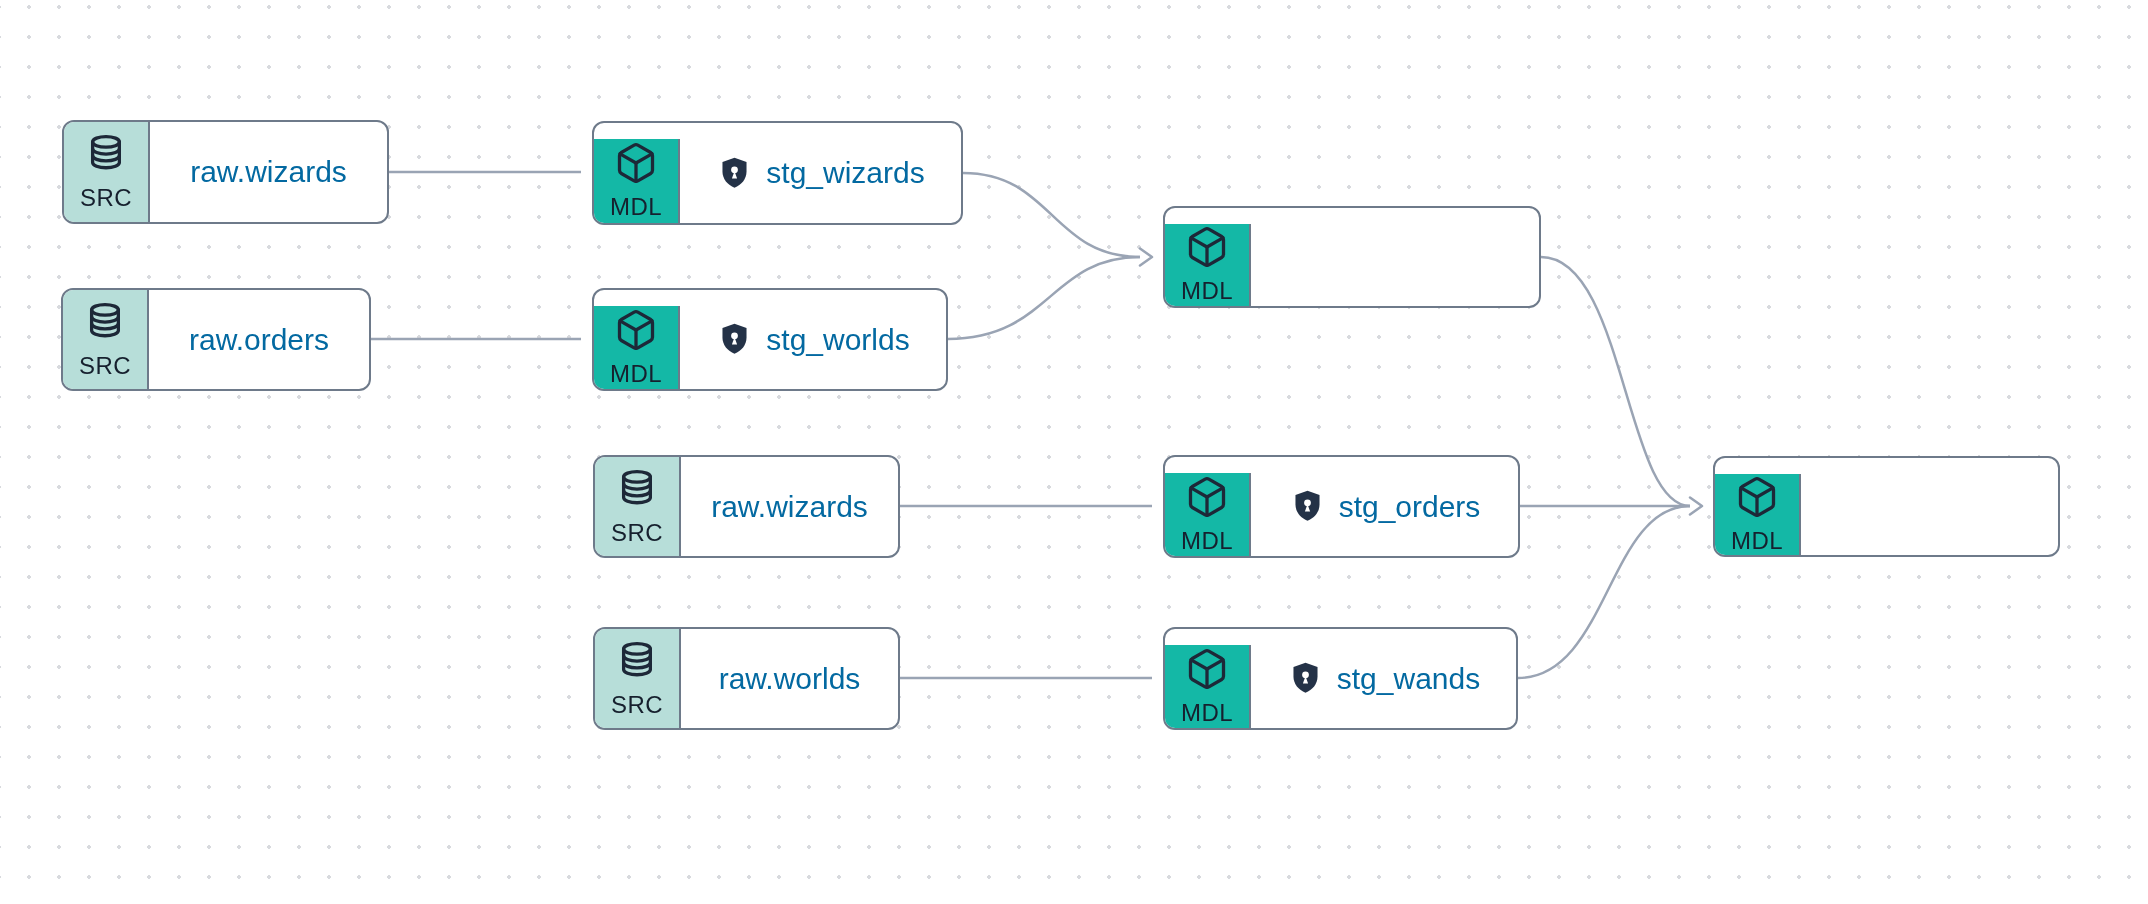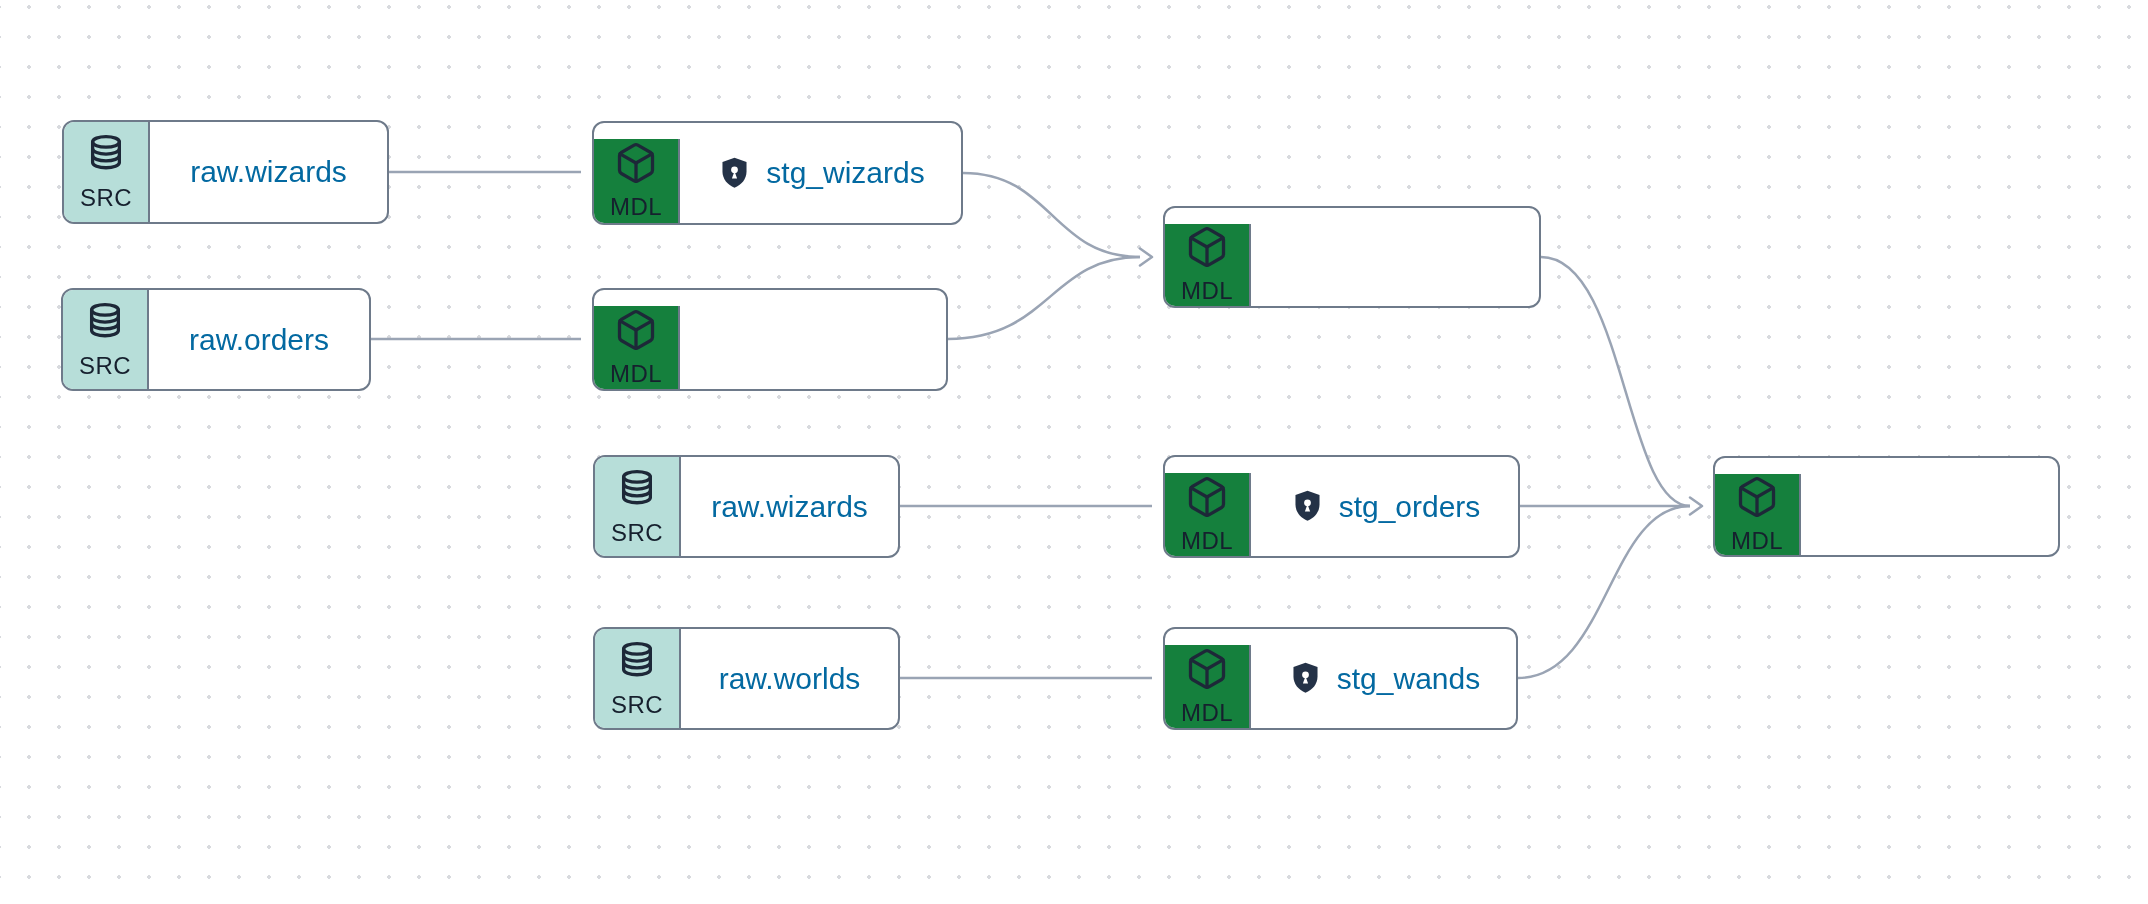--- a/index.html
+++ b/index.html
@@ -19,21 +19,21 @@
   .node{
     position:absolute;display:flex;box-sizing:border-box;
     background:#ffffff;border:2px solid #6e7a8a;border-radius:12px;
     overflow:hidden;cursor:pointer;
   }
   .badge{
     flex:0 0 84px;display:flex;flex-direction:column;align-items:center;justify-content:center;
     border-right:2px solid #6e7a8a;gap:9px;padding-top:0;
   }
   .badge.src{background:#b7ded9;}
-  .badge.mdl{background:#15803d;margin-top:16px;}
+  .badge.mdl{background:#14b8a6;margin-top:16px;}
   .badge .bicon{display:flex;align-items:center;justify-content:center;color:#1d2838;}
   .badge .bicon svg{width:44px;height:44px;}
   .badge-label{font-size:24px;font-weight:500;color:#16202e;line-height:1.1;letter-spacing:.5px;}
   .body{flex:1;display:flex;align-items:center;justify-content:center;gap:13px;padding:0 16px;}
   .shield{display:flex;align-items:center;}
   .shield svg{width:37px;height:37px;}
   .label{font-size:30px;color:#0369a1;white-space:nowrap;}
 </style>
 </head>
 <body>
@@ -152,20 +152,30 @@
     <div class="badge mdl">
       <span class="bicon">
         <svg viewBox="0 0 24 24" fill="none" stroke="currentColor" stroke-width="1.8" stroke-linecap="round" stroke-linejoin="round">
             <path d="M21 8a2 2 0 0 0-1-1.73l-7-4a2 2 0 0 0-2 0l-7 4A2 2 0 0 0 3 8v8a2 2 0 0 0 1 1.73l7 4a2 2 0 0 0 2 0l7-4A2 2 0 0 0 21 16Z"></path>
             <path d="m3.3 7 8.7 5 8.7-5"></path>
             <path d="M12 22V12"></path>
           </svg>
       </span>
       <span class="badge-label">MDL</span>
     </div>
+    <div class="body">
+      <span class="shield">
+        <svg viewBox="0 0 24 24">
+            <path fill="#243247" d="M12 1.8l7.8 2.7v6.2c0 4.9-3.3 8.7-7.8 10.5-4.5-1.8-7.8-5.6-7.8-10.5V4.5L12 1.8z"></path>
+            <circle cx="12" cy="9.6" r="2.2" fill="#fff"></circle>
+            <path d="M12 10.6l1.7 4.6h-3.4z" fill="#fff"></path>
+          </svg>
+      </span>
+      <span class="label">stg_worlds</span>
+    </div>
   </div>
 
   <div class="node" style="left:1163px;top:455px;width:357px;height:103px;">
     <div class="badge mdl">
       <span class="bicon">
         <svg viewBox="0 0 24 24" fill="none" stroke="currentColor" stroke-width="1.8" stroke-linecap="round" stroke-linejoin="round">
             <path d="M21 8a2 2 0 0 0-1-1.73l-7-4a2 2 0 0 0-2 0l-7 4A2 2 0 0 0 3 8v8a2 2 0 0 0 1 1.73l7 4a2 2 0 0 0 2 0l7-4A2 2 0 0 0 21 16Z"></path>
             <path d="m3.3 7 8.7 5 8.7-5"></path>
             <path d="M12 22V12"></path>
           </svg>

